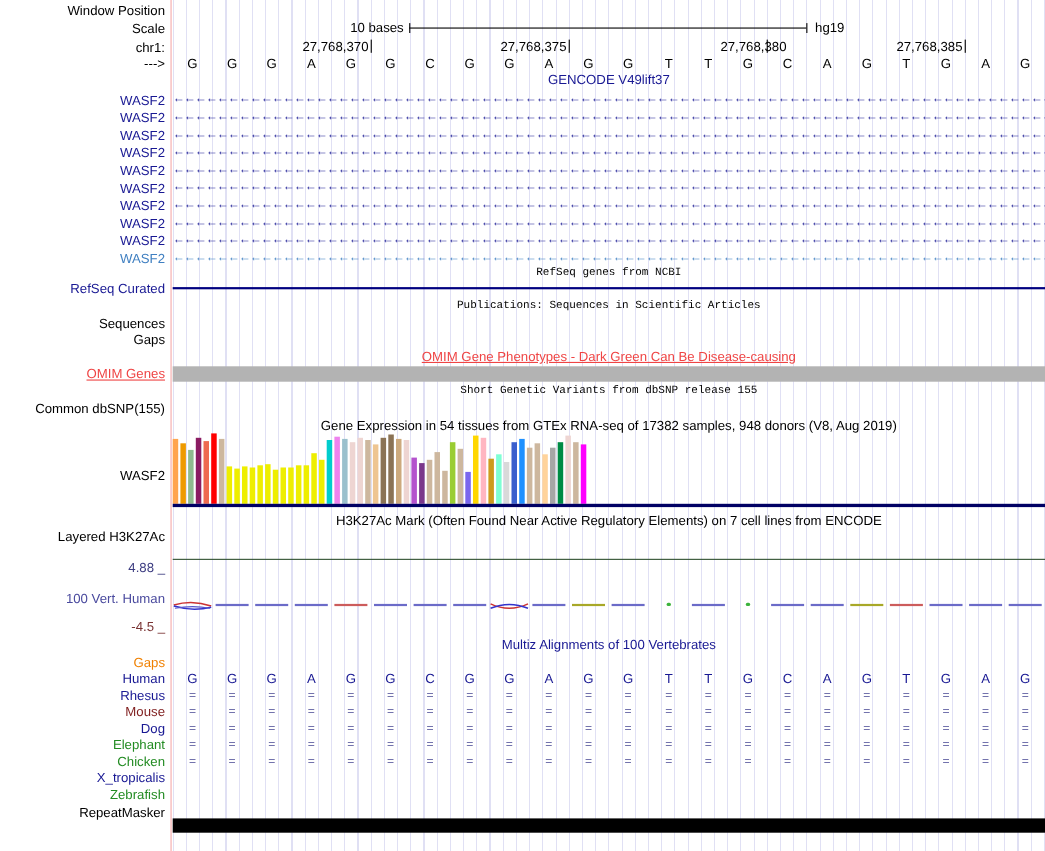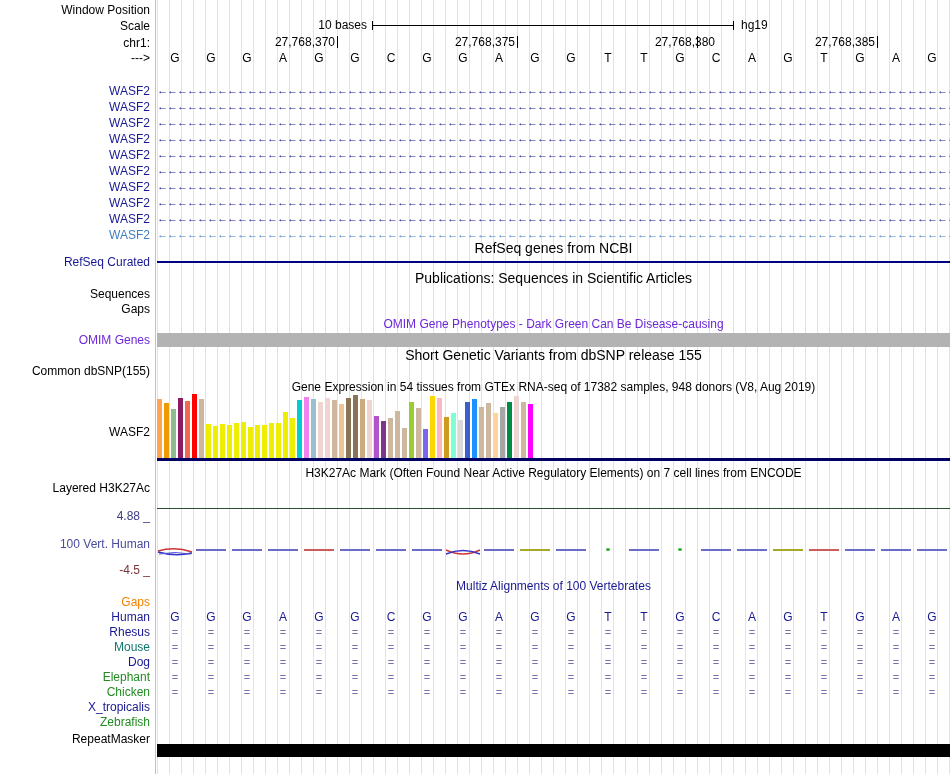--- a/index.html
+++ b/index.html
@@ -5,26 +5,26 @@
   html,body{margin:0;padding:0;background:#fff;}
   .browser{position:relative;width:950px;height:774px;background:#fff;
     font-family:"Liberation Sans",sans-serif;overflow:hidden;color:#000;}
   .grid{position:absolute;left:157px;top:0;width:793px;height:774px;
     background:repeating-linear-gradient(to right,#e0e0f4 0,#e0e0f4 1px,transparent 1px,transparent 12px);}
   .guide{position:absolute;left:155px;top:0;width:1px;height:774px;background:#f5a9a9;}
   .lbl{position:absolute;left:0;width:150px;text-align:right;font-size:12px;
     line-height:14px;white-space:nowrap;}
   .hdr{position:absolute;left:157px;width:793px;text-align:center;font-size:12px;
     line-height:13px;white-space:nowrap;}
-  .hdr.small{font-size:14px;}
+  .hdr.small{font-size:10px;font-family:Liberation Mono, monospace;}
   .topline{position:absolute;left:157px;width:793px;top:3px;display:flex;
     justify-content:center;gap:26px;font-size:13px;line-height:13px;white-space:nowrap;}
   .hline{position:absolute;}
   .navy{color:#181893;}
-  .green{color:#6d28d9;}
+  .green{color:#ef4444;text-decoration:underline;}
   .arrowrow{position:absolute;left:157px;width:793px;height:14px;overflow:hidden;
     font-size:11px;line-height:13px;letter-spacing:-1px;white-space:nowrap;}
   .cell{position:absolute;width:36px;text-align:center;font-size:12px;line-height:14px;}
   .tick{position:absolute;width:1px;background:#000;}
   .ticklab{position:absolute;width:110px;text-align:right;font-size:12px;line-height:13px;white-space:nowrap;}
   .bar{position:absolute;}
   .dash{position:absolute;height:2px;}
   .dot{position:absolute;width:4px;height:3px;border-radius:2px;}
   .sq{position:absolute;}
 </style>
@@ -75,20 +75,21 @@
       <div class="cell" style="left: 662px; top: 51px;">G</div>
       <div class="cell" style="left: 698px; top: 51px;">C</div>
       <div class="cell" style="left: 734px; top: 51px;">A</div>
       <div class="cell" style="left: 770px; top: 51px;">G</div>
       <div class="cell" style="left: 806px; top: 51px;">T</div>
       <div class="cell" style="left: 842px; top: 51px;">G</div>
       <div class="cell" style="left: 878px; top: 51px;">A</div>
       <div class="cell" style="left: 914px; top: 51px;">G</div>
     </div>
 
+  <div class="hdr navy" style="top:66px">GENCODE V49lift37</div>
   <div id="gencode-rows">
       <div class="lbl" style="top: 84px; color: rgb(24, 24, 147);">WASF2</div>
       <div class="arrowrow" style="top: 84px; color: rgb(24, 24, 147);">←←←←←←←←←←←←←←←←←←←←←←←←←←←←←←←←←←←←←←←←←←←←←←←←←←←←←←←←←←←←←←←←←←←←←←←←←←←←←←←←←←←←←←←←←←←←←←←</div>
       <div class="lbl" style="top: 100px; color: rgb(24, 24, 147);">WASF2</div>
       <div class="arrowrow" style="top: 100px; color: rgb(24, 24, 147);">←←←←←←←←←←←←←←←←←←←←←←←←←←←←←←←←←←←←←←←←←←←←←←←←←←←←←←←←←←←←←←←←←←←←←←←←←←←←←←←←←←←←←←←←←←←←←←←</div>
       <div class="lbl" style="top: 116px; color: rgb(24, 24, 147);">WASF2</div>
       <div class="arrowrow" style="top: 116px; color: rgb(24, 24, 147);">←←←←←←←←←←←←←←←←←←←←←←←←←←←←←←←←←←←←←←←←←←←←←←←←←←←←←←←←←←←←←←←←←←←←←←←←←←←←←←←←←←←←←←←←←←←←←←←</div>
       <div class="lbl" style="top: 132px; color: rgb(24, 24, 147);">WASF2</div>
       <div class="arrowrow" style="top: 132px; color: rgb(24, 24, 147);">←←←←←←←←←←←←←←←←←←←←←←←←←←←←←←←←←←←←←←←←←←←←←←←←←←←←←←←←←←←←←←←←←←←←←←←←←←←←←←←←←←←←←←←←←←←←←←←</div>
       <div class="lbl" style="top: 148px; color: rgb(24, 24, 147);">WASF2</div>
@@ -261,21 +262,21 @@
       <div class="cell" style="left: 590px; top: 625px; color: rgb(115, 115, 173); font-size: 11px;">=</div>
       <div class="cell" style="left: 626px; top: 625px; color: rgb(115, 115, 173); font-size: 11px;">=</div>
       <div class="cell" style="left: 662px; top: 625px; color: rgb(115, 115, 173); font-size: 11px;">=</div>
       <div class="cell" style="left: 698px; top: 625px; color: rgb(115, 115, 173); font-size: 11px;">=</div>
       <div class="cell" style="left: 734px; top: 625px; color: rgb(115, 115, 173); font-size: 11px;">=</div>
       <div class="cell" style="left: 770px; top: 625px; color: rgb(115, 115, 173); font-size: 11px;">=</div>
       <div class="cell" style="left: 806px; top: 625px; color: rgb(115, 115, 173); font-size: 11px;">=</div>
       <div class="cell" style="left: 842px; top: 625px; color: rgb(115, 115, 173); font-size: 11px;">=</div>
       <div class="cell" style="left: 878px; top: 625px; color: rgb(115, 115, 173); font-size: 11px;">=</div>
       <div class="cell" style="left: 914px; top: 625px; color: rgb(115, 115, 173); font-size: 11px;">=</div>
-      <div class="lbl" style="top: 640px; color: #0f766e;">Mouse</div>
+      <div class="lbl" style="top: 640px; color: #7f1d1d;">Mouse</div>
       <div class="cell" style="left: 157px; top: 640px; color: rgb(115, 115, 173); font-size: 11px;">=</div>
       <div class="cell" style="left: 193px; top: 640px; color: rgb(115, 115, 173); font-size: 11px;">=</div>
       <div class="cell" style="left: 229px; top: 640px; color: rgb(115, 115, 173); font-size: 11px;">=</div>
       <div class="cell" style="left: 265px; top: 640px; color: rgb(115, 115, 173); font-size: 11px;">=</div>
       <div class="cell" style="left: 301px; top: 640px; color: rgb(115, 115, 173); font-size: 11px;">=</div>
       <div class="cell" style="left: 337px; top: 640px; color: rgb(115, 115, 173); font-size: 11px;">=</div>
       <div class="cell" style="left: 373px; top: 640px; color: rgb(115, 115, 173); font-size: 11px;">=</div>
       <div class="cell" style="left: 409px; top: 640px; color: rgb(115, 115, 173); font-size: 11px;">=</div>
       <div class="cell" style="left: 445px; top: 640px; color: rgb(115, 115, 173); font-size: 11px;">=</div>
       <div class="cell" style="left: 481px; top: 640px; color: rgb(115, 115, 173); font-size: 11px;">=</div>

